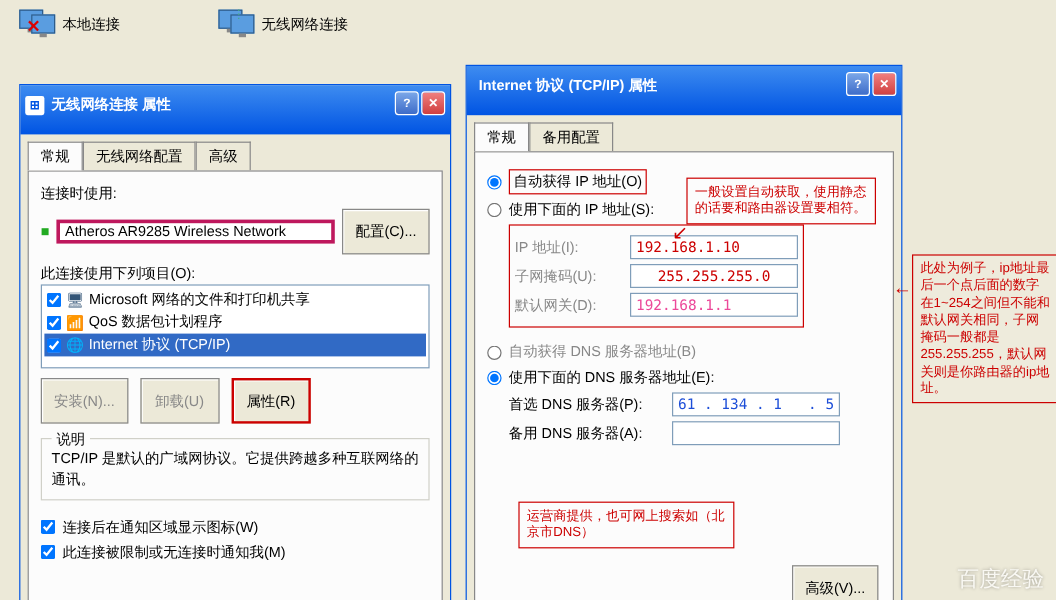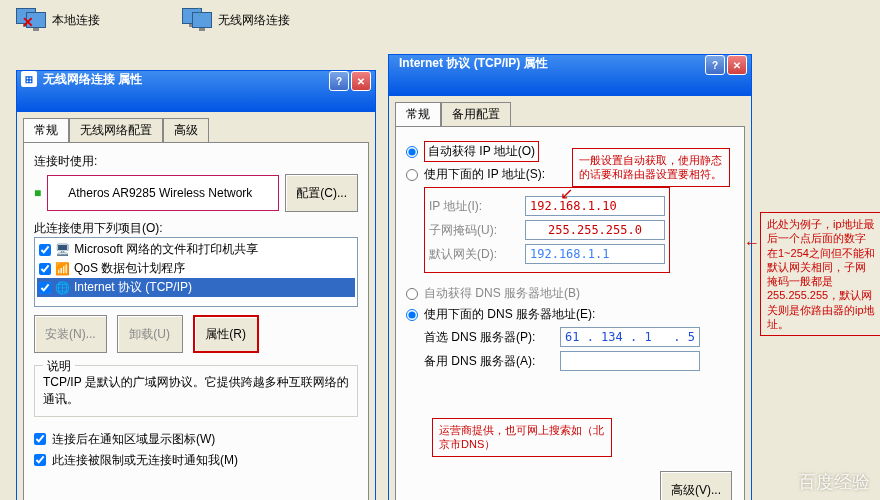--- a/index.html
+++ b/index.html
@@ -5,31 +5,31 @@
 *{box-sizing:border-box;margin:0;padding:0;font-family:"Microsoft YaHei",SimSun,sans-serif;font-size:12px}
 body{background:#ece9d8;width:880px;height:500px;position:relative;overflow:hidden}
 .desktop-icon{position:absolute;display:flex;align-items:center;gap:6px}
 .desktop-icon .icon{width:32px;height:28px;position:relative}
 .monitor{width:20px;height:16px;background:#5a9de0;border:1px solid #2e5c8a;position:absolute;top:2px;left:2px}
 .monitor::after{content:"";position:absolute;bottom:-4px;left:6px;width:6px;height:3px;background:#888}
 .monitor2{left:12px;top:6px}
 .xmark{position:absolute;top:8px;left:8px;color:#d00;font-weight:bold;font-size:14px}
 .wifi-waves{position:absolute;top:0;left:14px;color:#4a8;font-size:10px}
 .dlg{position:absolute;background:#ece9d8;border:1px solid #0054e3}
-.titlebar{height:41px;background:linear-gradient(to bottom,#3e8cf0,#0054e3);display:flex;align-items:flex-start;padding:0 4px;color:#fff;font-weight:bold}
+.titlebar{height:41px;background:linear-gradient(to bottom,#3e8cf0,#0054e3);display:flex;align-items:flex-end;padding:16px 4px;color:#fff;font-weight:bold}
 .titlebar .ticon{width:16px;height:16px;background:#fff;margin-right:6px;border-radius:2px;display:flex;align-items:center;justify-content:center;font-size:10px;color:#0054e3}
 .titlebar .ttext{flex:1}
 .winbtn{width:20px;height:20px;margin-left:2px;border:1px solid #fff;border-radius:3px;display:flex;align-items:center;justify-content:center;font-size:10px;color:#fff;background:linear-gradient(to bottom,#7ba7e8,#3e6cc8)}
 .winbtn.close{background:linear-gradient(to bottom,#f08080,#d04040)}
 .tabs{display:flex;margin:6px 6px 0 6px}
 .tab{padding:3px 10px;border:1px solid #888;border-bottom:none;background:#ece9d8;cursor:pointer}
 .tab.active{background:#fcfcfc;position:relative;z-index:2}
 .tabpane{margin:0 6px 6px 6px;border:1px solid #888;background:#fcfcfc;padding:10px;position:relative}
 .row{display:flex;align-items:center;margin:4px 0;gap:6px}
-.input{border:1px solid #be185d;background:#fff;padding:2px 20px;height:36px}
+.input{border:3px solid #be185d;background:#fff;padding:2px 4px;height:20px}
 .btn{border:1px solid #888;background:#ece9d8;padding:2px 10px;height:38px;min-width:66px;box-shadow:inset 1px 1px #fff;cursor:pointer}
 .btn.disabled{color:#888}
 .listbox{border:1px solid #7f9db9;background:#fff;height:70px;padding:2px;overflow:hidden}
 .listitem{display:flex;align-items:center;gap:4px;padding:1px 2px}
 .chk{width:12px;height:12px;flex:none}
 .grpbox{border:1px solid #d0d0c8;padding:8px;margin-top:4px;position:relative}
 .grplabel{position:absolute;top:-8px;left:8px;background:#fcfcfc;padding:0 4px;color:#0054e3}
 .radio{width:12px;height:12px}
 .iplab{width:90px;color:#888}
 .ipval{border:1px solid #7f9db9;background:#fff;width:140px;padding:2px 4px;height:20px;color:#888;font-family:monospace}
@@ -142,21 +142,21 @@
       <div class="row">
           <span class="iplab">IP 地址(I):</span>
           <input class="ipval" style="color: rgb(204, 0, 0);" value="192.168.1.10">
         </div>
       <div class="row">
           <span class="iplab">子网掩码(U):</span>
           <input class="ipval" style="color: rgb(204, 0, 0); text-align: center;" value="255.255.255.0">
         </div>
       <div class="row">
           <span class="iplab">默认网关(D):</span>
-          <input class="ipval" style="color: #3b82f6;" value="192.168.1.1">
+          <input class="ipval" style="color: #ec4899;" value="192.168.1.1">
         </div>
     </div>
     <div class="row" style="margin-top:12px">
         <input type="radio" class="radio" style="">
         <span style="color:#888">自动获得 DNS 服务器地址(B)</span>
       </div>
     <div class="row">
         <input type="radio" class="radio" checked="" style="">
         <span>使用下面的 DNS 服务器地址(E):</span>
       </div>

